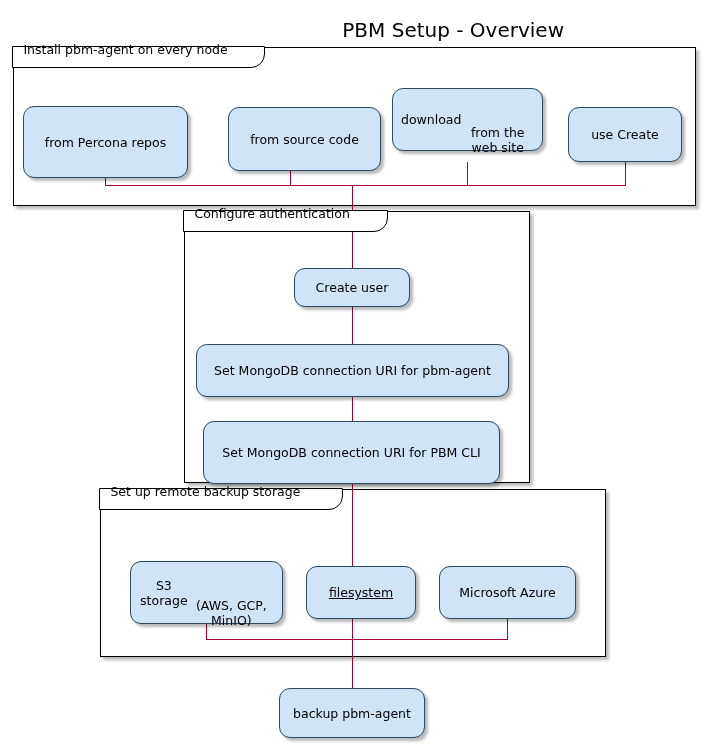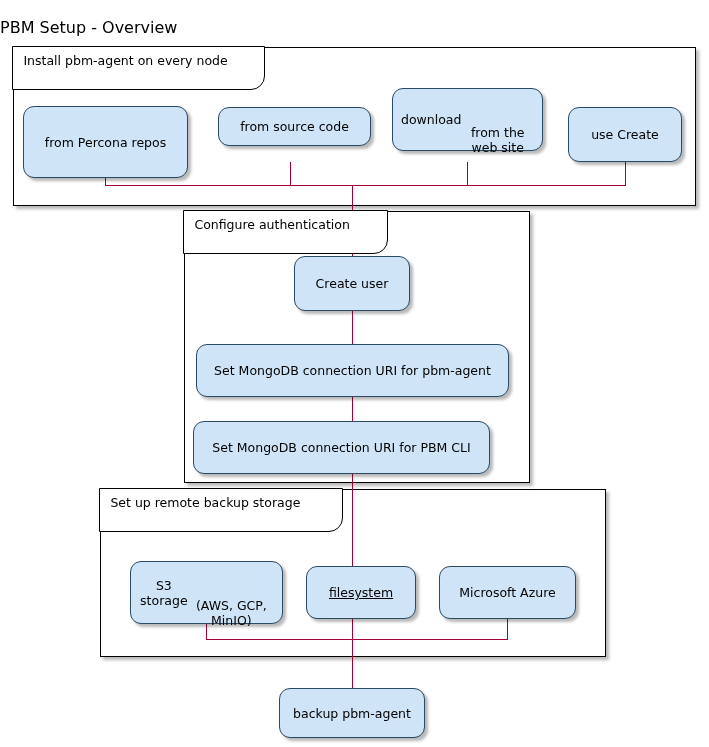--- a/index.html
+++ b/index.html
@@ -19,37 +19,37 @@
     position: absolute;
     left: 0; top: 0;
     width: 709px;
     height: 747px;
   }
   .title {
     position: absolute;
     left: 0;
     top: 18px;
     width: 564px;
-    text-align: left;
-    font-size: 16px;
+    text-align: right;
+    font-size: 20px;
     color: #000;
   }
   
   .frame {
     position: absolute;
     background: #ffffff;
     border: 1.6px solid #000000;
     box-shadow: 3px 3px 3px rgba(0,0,0,0.28);
     box-sizing: border-box;
   }
   .frame-tab {
     position: absolute;
     left: -1.6px;
     top: -1.6px;
-    height: 44px;
+    height: 22px;
     border: 1.6px solid #000000;
     border-bottom-right-radius: 14px;
     background: #ffffff;
     box-sizing: border-box;
     display: flex;
     align-items: center;
     padding: 0 14px 16px 10px;
     font-size: 12.5px;
     white-space: nowrap;
     z-index: 3;
@@ -104,50 +104,50 @@
   <div class="line v" style="left:105px; top:162px; height:24px;"></div>
   <div class="line v" style="left:290px; top:162px; height:24px;"></div>
   <div class="line v" style="left:467px; top:162px; height:24px;"></div>
   <div class="line v" style="left:625px; top:162px; height:24px;"></div>
   <div class="line h" style="left:105px; top:185px; width:521px;"></div>
 
   <div class="node" style="left:23px; top:106px; width:165px; height:72px;">
     <span>from Percona repos</span>
   </div>
 
-  <div class="node" style="left:218px; top:107px; width:153px; height:39px;">
+  <div class="node" style="left:228px; top:107px; width:153px; height:64px;">
     <span>from source code</span>
   </div>
 
   <div class="node" style="left:392px; top:88px; width:151px; height:63px; flex-direction:row; justify-content:center;">
     <span>download</span>
     <span class="l2">from the web site</span>
   </div>
 
   <div class="node" style="left:568px; top:107px; width:114px; height:55px;">
     <span>use Create</span>
   </div>
 
   <div class="spine" style="left:352px; top:185px; height:504px;"></div>
 
   <div class="frame" style="left:184px; top:211px; width:346px; height:272px;">
     <div class="frame-tab" style="width:205px;text-align:right;">
       <span>Configure authentication</span>
     </div>
   </div>
 
-  <div class="node" style="left:294px; top:256px; width:116px; height:55px;">
+  <div class="node" style="left:294px; top:268px; width:116px; height:39px;">
     <span>Create user</span>
   </div>
 
   <div class="node" style="left:196px; top:344px; width:313px; height:53px;">
     <span>Set MongoDB connection URI for pbm-agent</span>
   </div>
 
-  <div class="node" style="left:193px; top:421px; width:297px; height:53px;">
+  <div class="node" style="left:203px; top:421px; width:297px; height:63px;">
     <span>Set MongoDB connection URI for PBM CLI</span>
   </div>
 
   <div class="frame" style="left:100px; top:489px; width:506px; height:168px;">
     <div class="frame-tab" style="width:244px;">
       <span>Set up remote backup storage</span>
     </div>
   </div>
 
   <div class="node" style="left:130px; top:561px; width:153px; height:63px; flex-direction:row; justify-content:center;">

